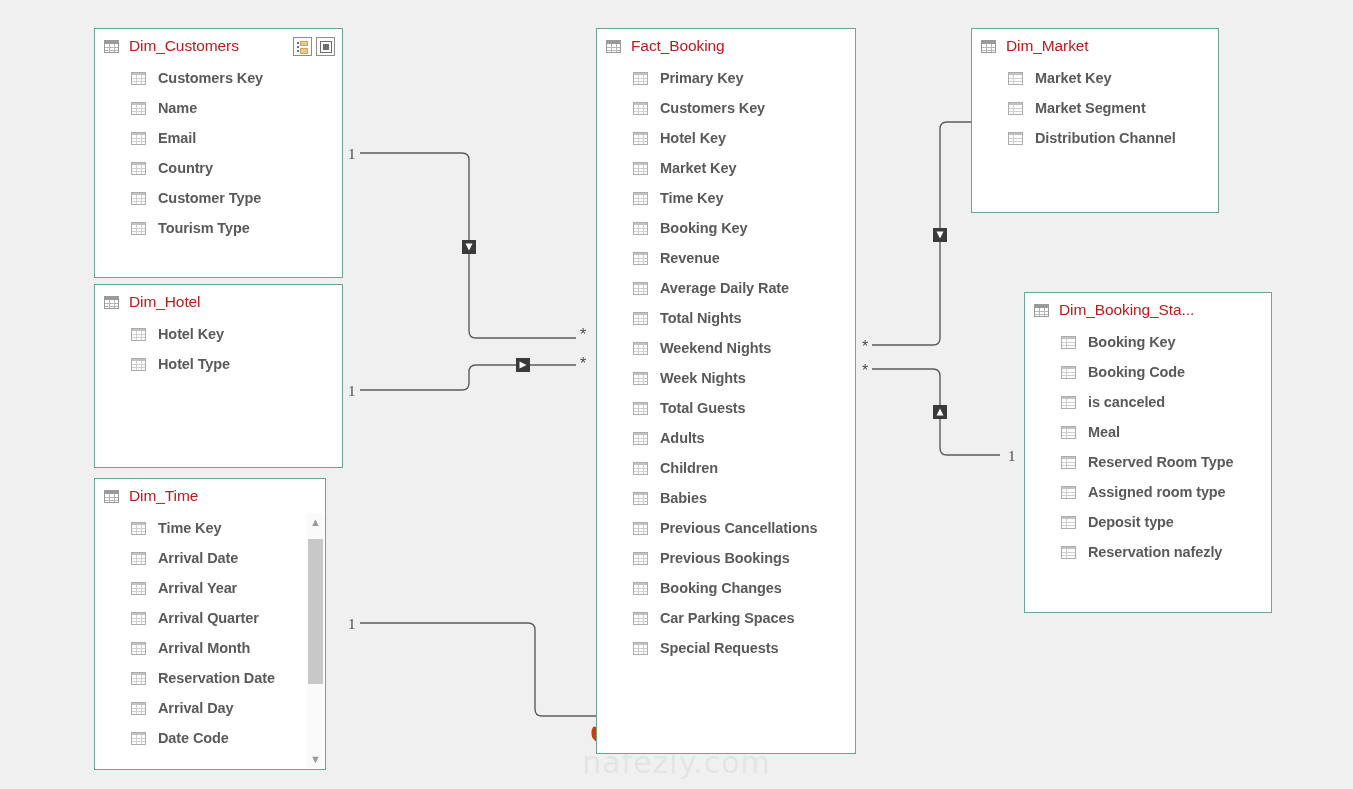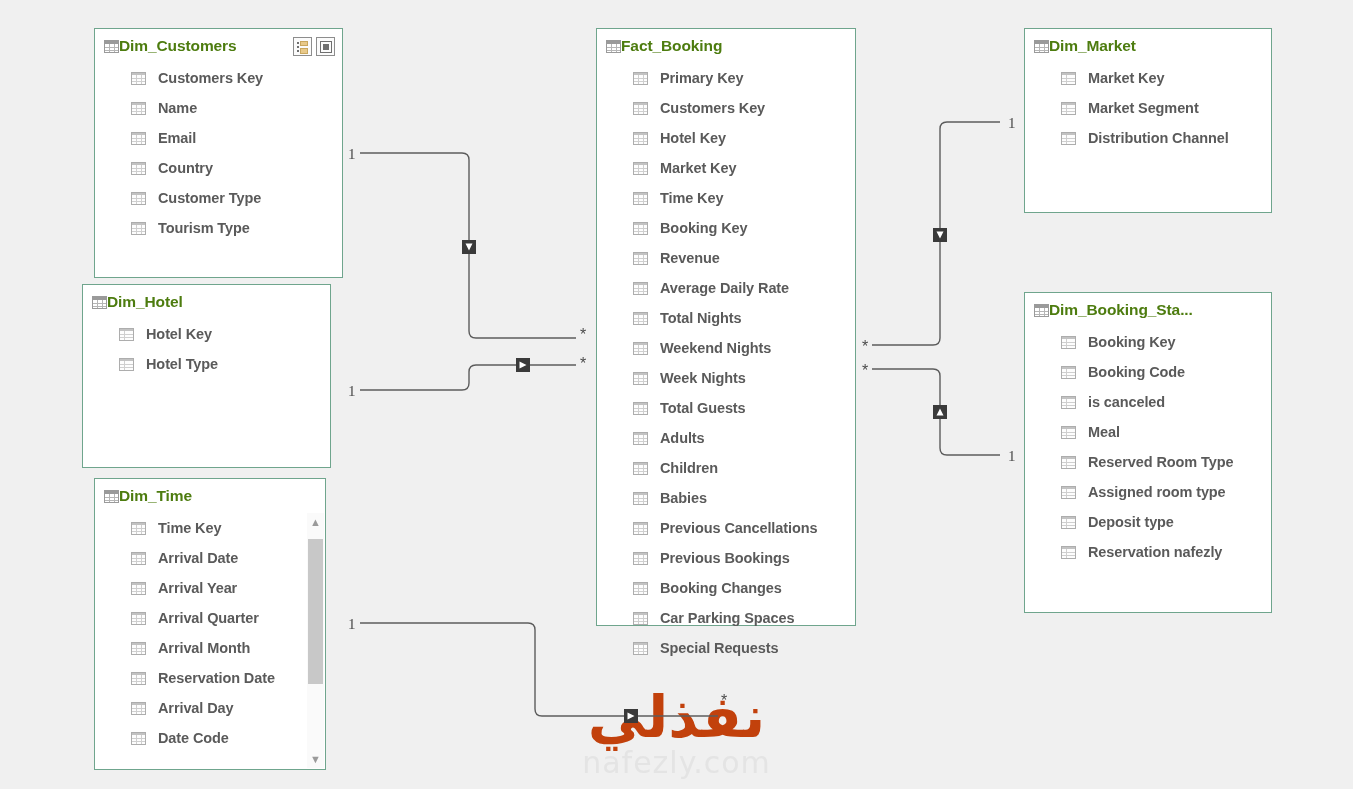--- a/index.html
+++ b/index.html
@@ -27,24 +27,24 @@
     z-index: 5;
   }
   .tbl-header {
     display: flex;
     align-items: center;
     height: 34px;
     padding: 0 8px 0 9px;
     position: relative;
   }
   .tbl-title {
-    color: #4d7c0f;
+    color: #b91c1c;
     font-size: 15.5px;
-    font-weight: bold;
-    margin-left: 0;
+    font-weight: normal;
+    margin-left: 10px;
     letter-spacing: -0.1px;
     white-space: nowrap;
   }
   .hdr-icons {
     position: absolute;
     right: 7px; top: 8px;
     display: flex;
     gap: 4px;
   }
 
@@ -317,21 +317,21 @@
           <span class="fld-icon"></span>
           <span class="fld-label">Customer Type</span>
         </div>
         <div class="field-row">
           <span class="fld-icon"></span>
           <span class="fld-label">Tourism Type</span>
         </div>
       </div>
   </div>
 
-  <div class="table-card" id="card-dim_hotel" style="left:82px; top:284px; width:249px; height:184px;">
+  <div class="table-card" id="card-dim_hotel" style="left:94px; top:284px; width:249px; height:184px;">
     <div class="tbl-header">
       <span class="tbl-icon"></span>
       <span class="tbl-title">Dim_Hotel</span>
     </div>
     <div class="field-list">
         <div class="field-row">
           <span class="fld-icon"></span>
           <span class="fld-label">Hotel Key</span>
         </div>
         <div class="field-row">
@@ -382,21 +382,21 @@
       </div>
     <div class="vscroll">
       <div class="vs-arrow">▲</div>
       <div class="vs-track">
         <div class="vs-thumb" style="top:8px; height:145px;"></div>
       </div>
       <div class="vs-arrow">▼</div>
     </div>
   </div>
 
-  <div class="table-card" id="card-fact_booking" style="left:596px; top:28px; width:260px; height:598px;">
+  <div class="table-card" id="card-fact_booking" style="left:596px; top:28px; width:260px; height:726px;">
     <div class="tbl-header">
       <span class="tbl-icon"></span>
       <span class="tbl-title">Fact_Booking</span>
     </div>
     <div class="field-list">
         <div class="field-row">
           <span class="fld-icon"></span>
           <span class="fld-label">Primary Key</span>
         </div>
         <div class="field-row">
@@ -471,21 +471,21 @@
           <span class="fld-icon"></span>
           <span class="fld-label">Car Parking Spaces</span>
         </div>
         <div class="field-row">
           <span class="fld-icon"></span>
           <span class="fld-label">Special Requests</span>
         </div>
       </div>
   </div>
 
-  <div class="table-card" id="card-dim_market" style="left:1024px; top:28px; width:248px; height:185px;">
+  <div class="table-card" id="card-dim_market" style="left:971px; top:28px; width:248px; height:185px;">
     <div class="tbl-header">
       <span class="tbl-icon"></span>
       <span class="tbl-title">Dim_Market</span>
     </div>
     <div class="field-list">
         <div class="field-row">
           <span class="fld-icon"></span>
           <span class="fld-label">Market Key</span>
         </div>
         <div class="field-row">

